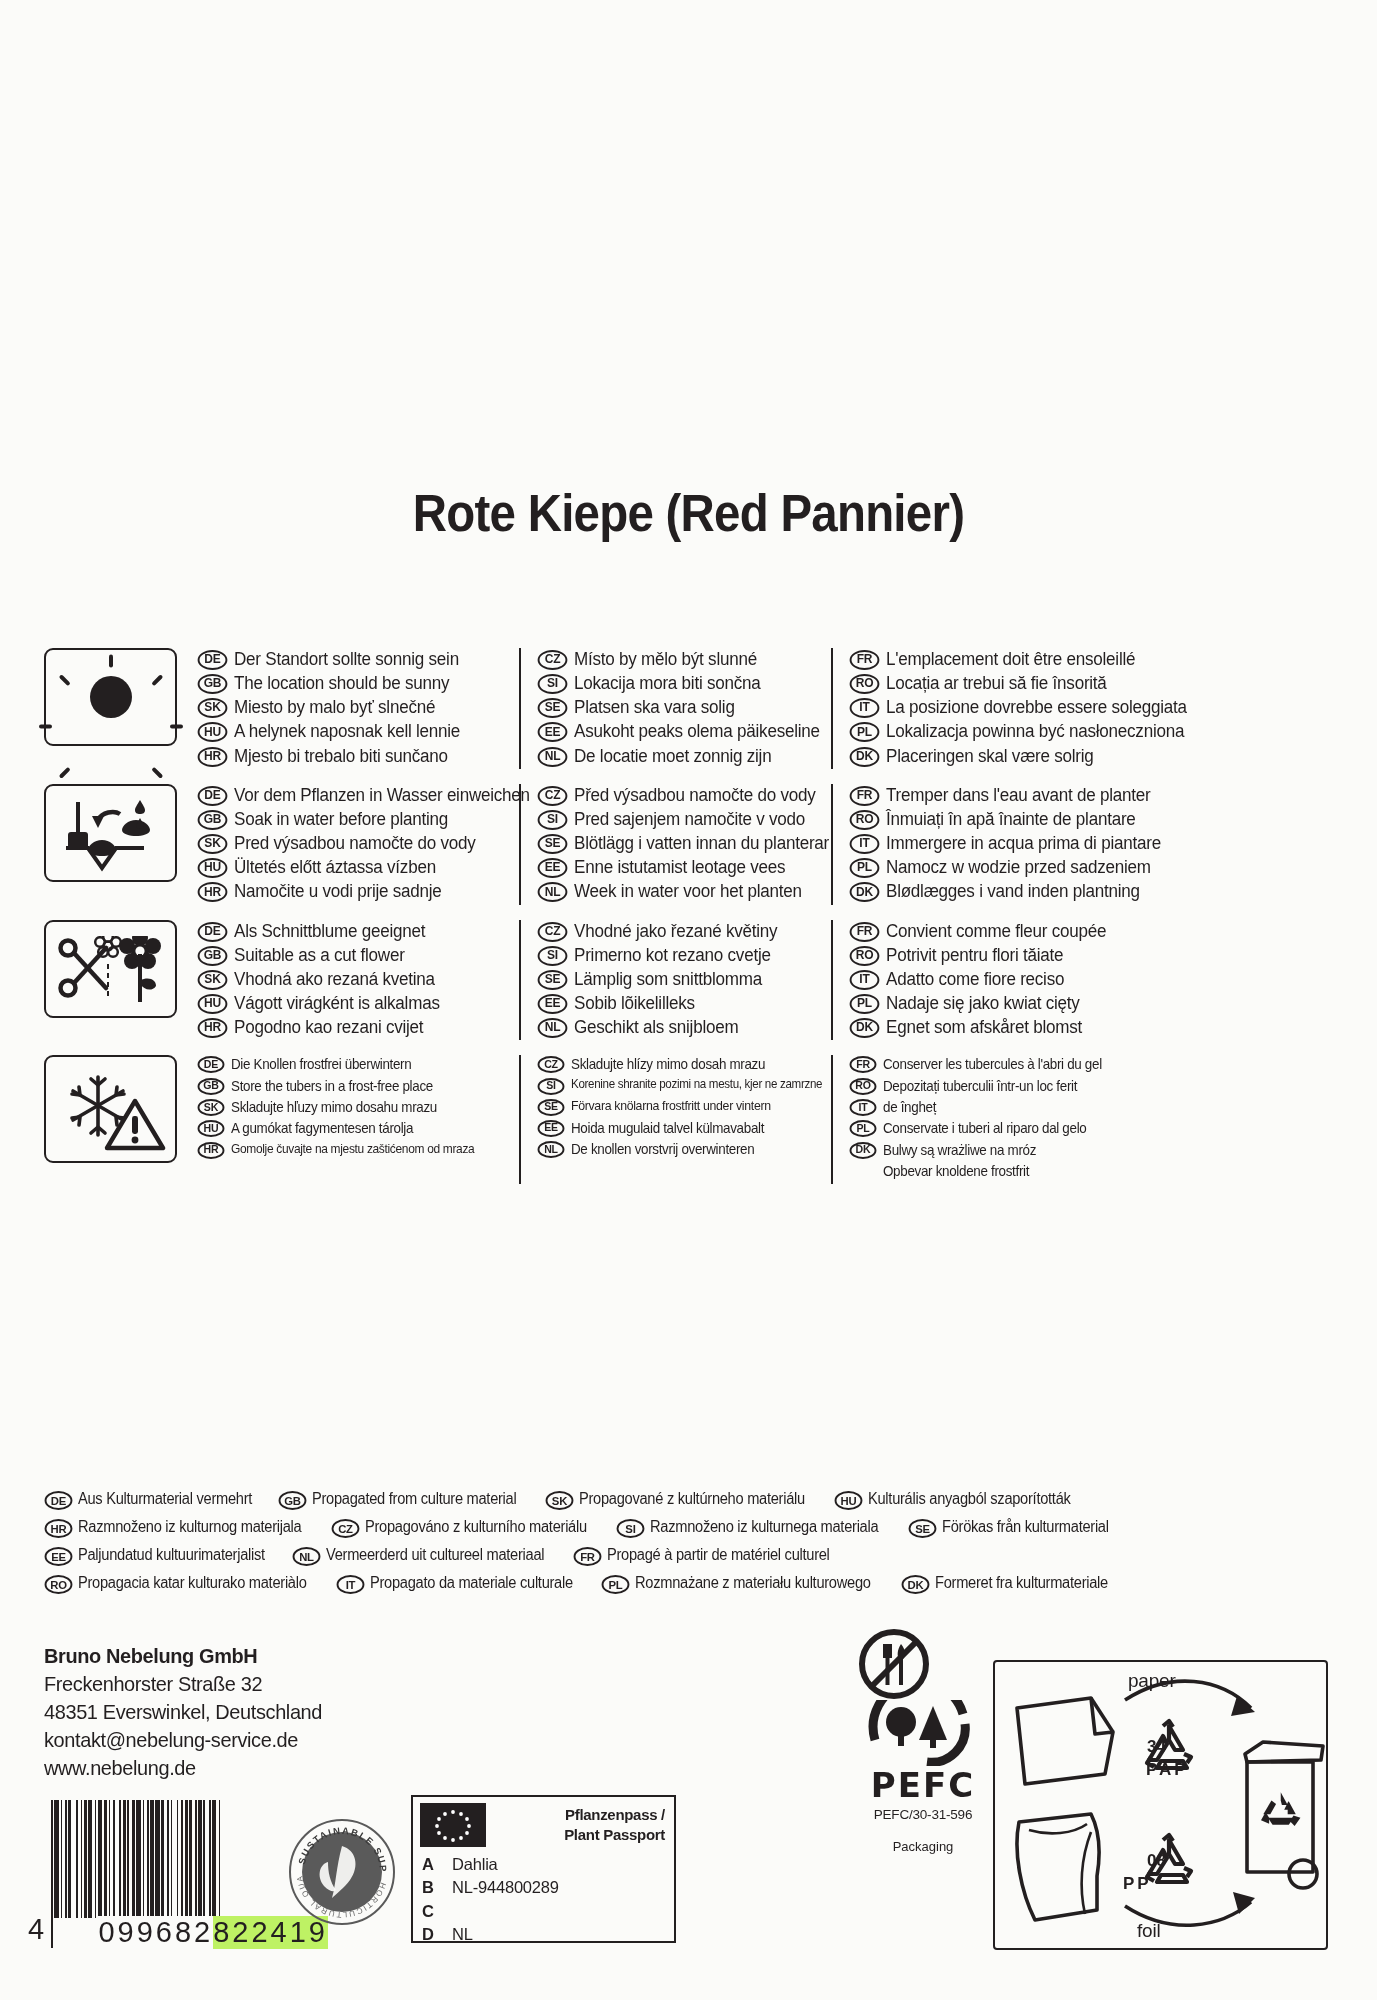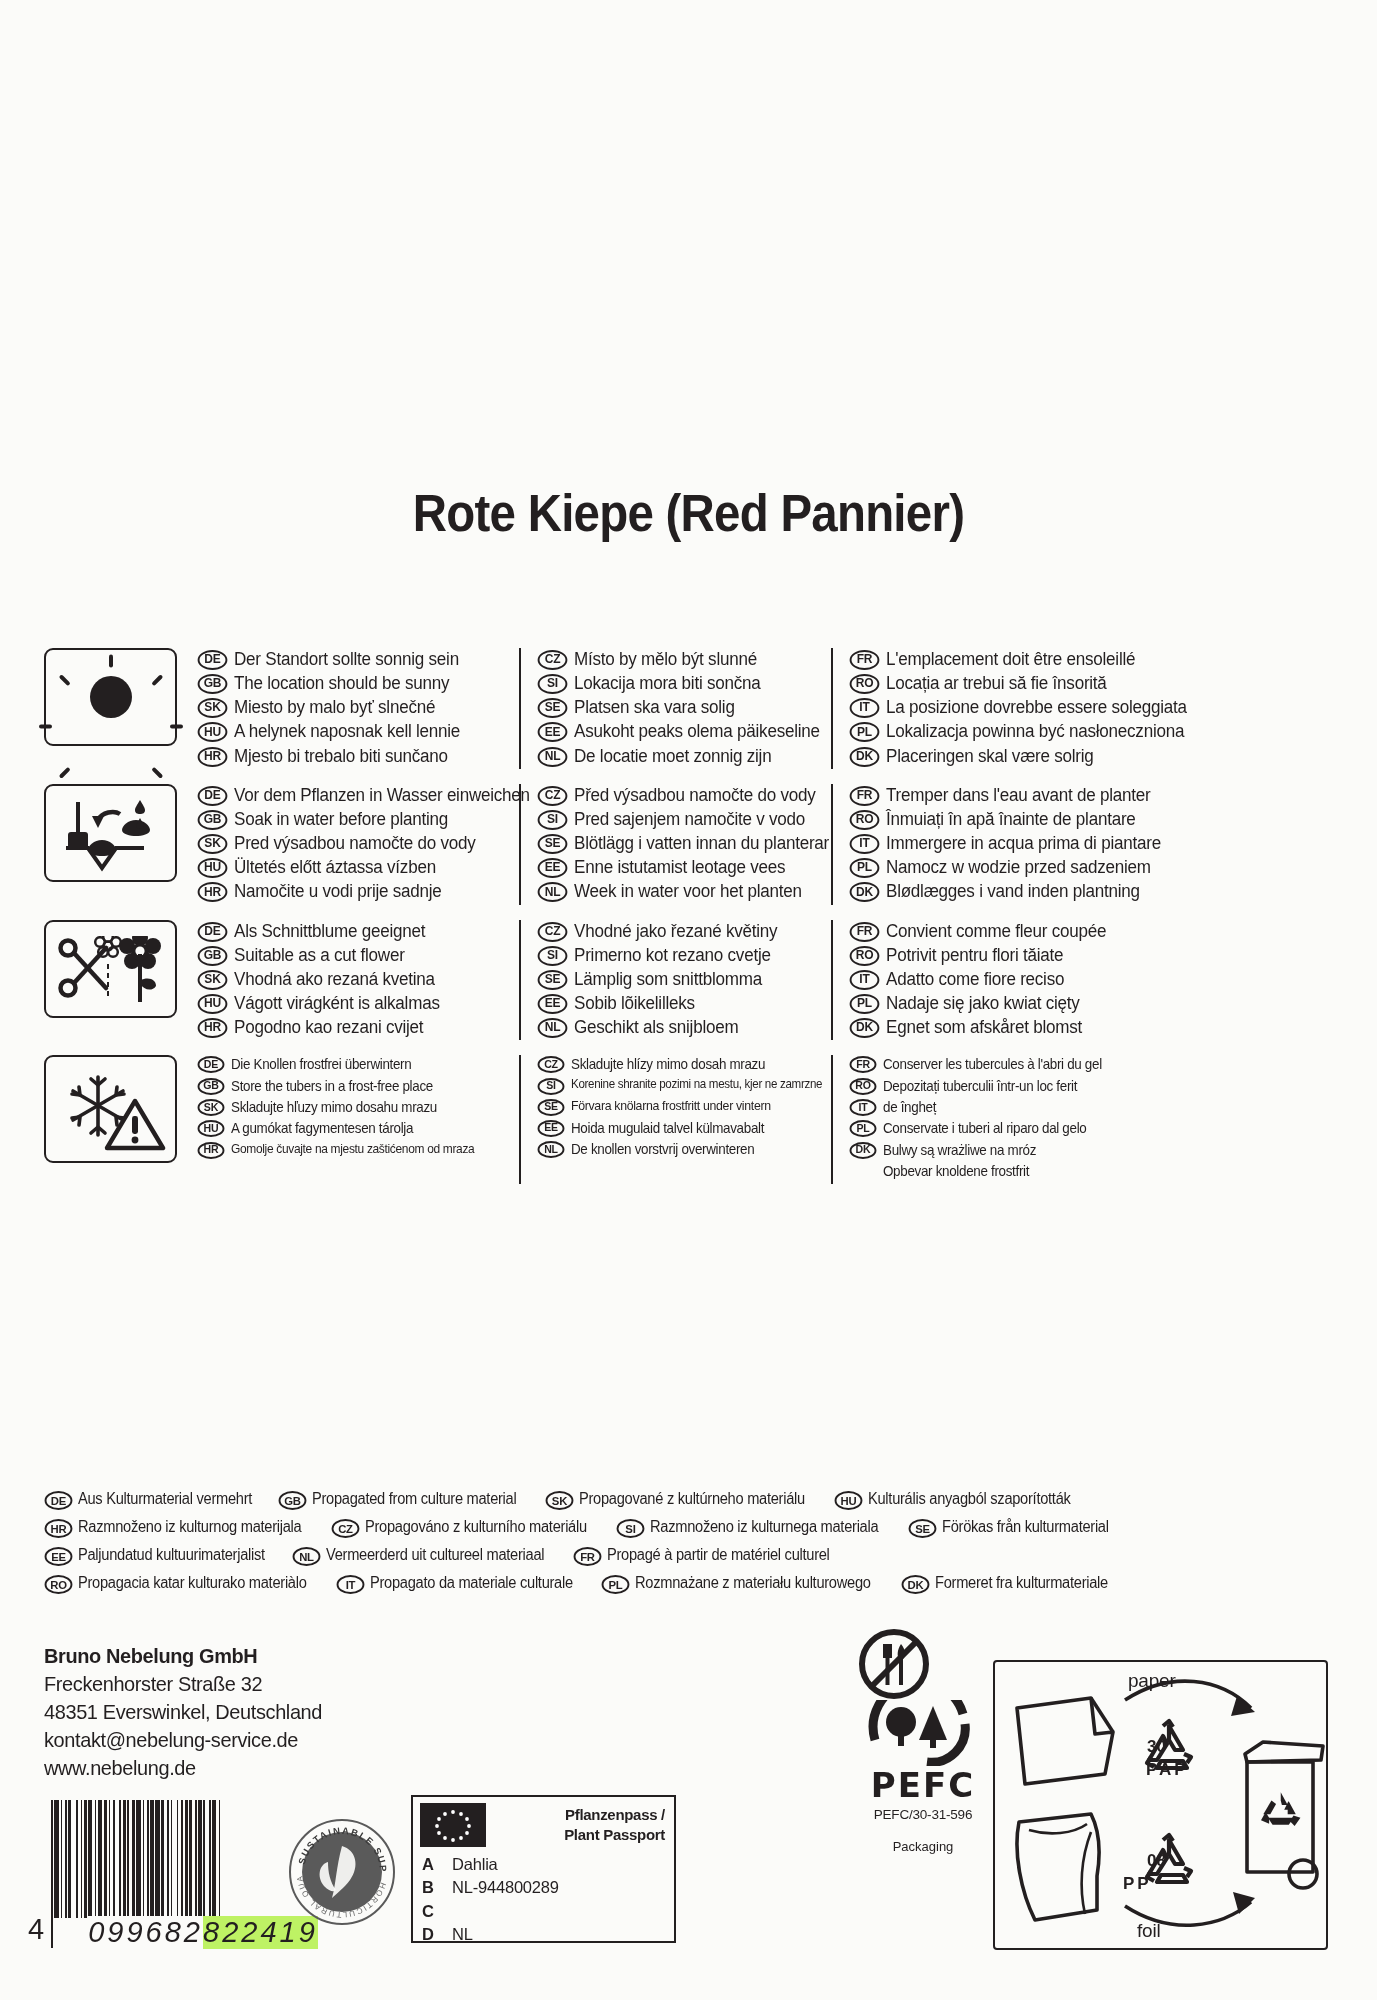--- a/index.html
+++ b/index.html
@@ -627,21 +627,21 @@
           <div class="bar" style="left: 136.4px; width: 3.1px; height: 118px;"></div>
           <div class="bar" style="left: 141.05px; width: 3.1px; height: 118px;"></div>
           <div class="bar" style="left: 147.25px; width: 1.55px; height: 118px;"></div>
           <div class="bar" style="left: 150.35px; width: 3.1px; height: 118px;"></div>
           <div class="bar" style="left: 155px; width: 1.55px; height: 118px;"></div>
           <div class="bar" style="left: 161.2px; width: 1.55px; height: 118px;"></div>
           <div class="bar" style="left: 164.3px; width: 3.1px; height: 148px;"></div>
           <div class="bar" style="left: 170.5px; width: 1.55px; height: 118px;"></div>
         </div>
     </div>
-    <div style="position:relative;width:300px;margin-left:22px;margin-top:-32px;display:flex;justify-content:center;padding:0 22px 0 28px;font-style:italic;">
+    <div style="position:relative;width:300px;margin-left:22px;margin-top:-32px;display:flex;justify-content:flex-end;padding:0 22px 0 28px;">
       <span style="font-size:29px;letter-spacing:3px;background:#fbfbf9;">099682</span>
       <span style="font-size:29px;letter-spacing:3px;background:#bef264;">822419</span>
     </div>
   </div>
 
   <div class="seal">
     <svg width="108" height="108" viewBox="0 0 108 108">
       <defs>
         <path id="arcTop" d="M 16,54 A 38,38 0 0 1 92,54"></path>
         <path id="arcBot" d="M 94,54 A 40,40 0 0 1 14,54"></path>
@@ -773,17 +773,17 @@
 
       <path d="M130 38 C176 8 226 16 256 46" fill="none" stroke="#231f20" stroke-width="3.6"></path>
       <path d="M242 34 L260 50 L236 54 Z" fill="#231f20"></path>
 
       <path d="M130 244 C176 274 226 266 256 240" fill="none" stroke="#231f20" stroke-width="3.6"></path>
       <path d="M238 230 L260 236 L244 252 Z" fill="#231f20"></path>
     </svg>
 
     <div class="pap-t">PAP</div>
     <div class="pp-t">PP</div>
-    <div style="position:absolute;left:152px;top:75px;font-size:17px;font-weight:bold;">30</div>
+    <div style="position:absolute;left:152px;top:75px;font-size:17px;font-weight:bold;">34</div>
     <div style="position:absolute;left:152px;top:189px;font-size:17px;font-weight:bold;">08</div>
   </div>
 
 </div>
 
 </body></html>

